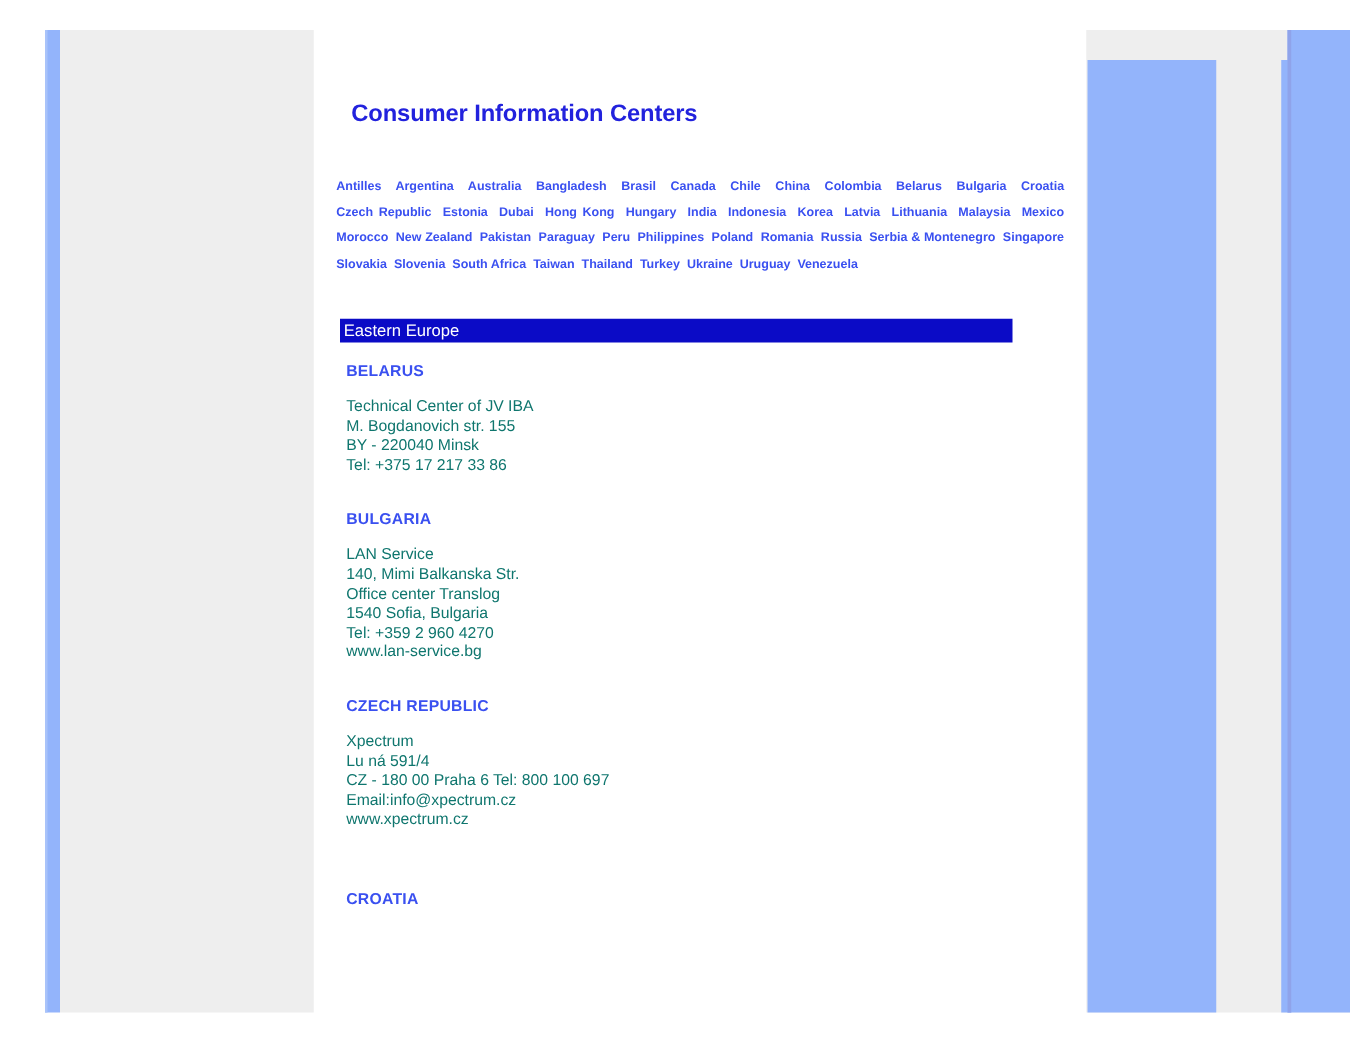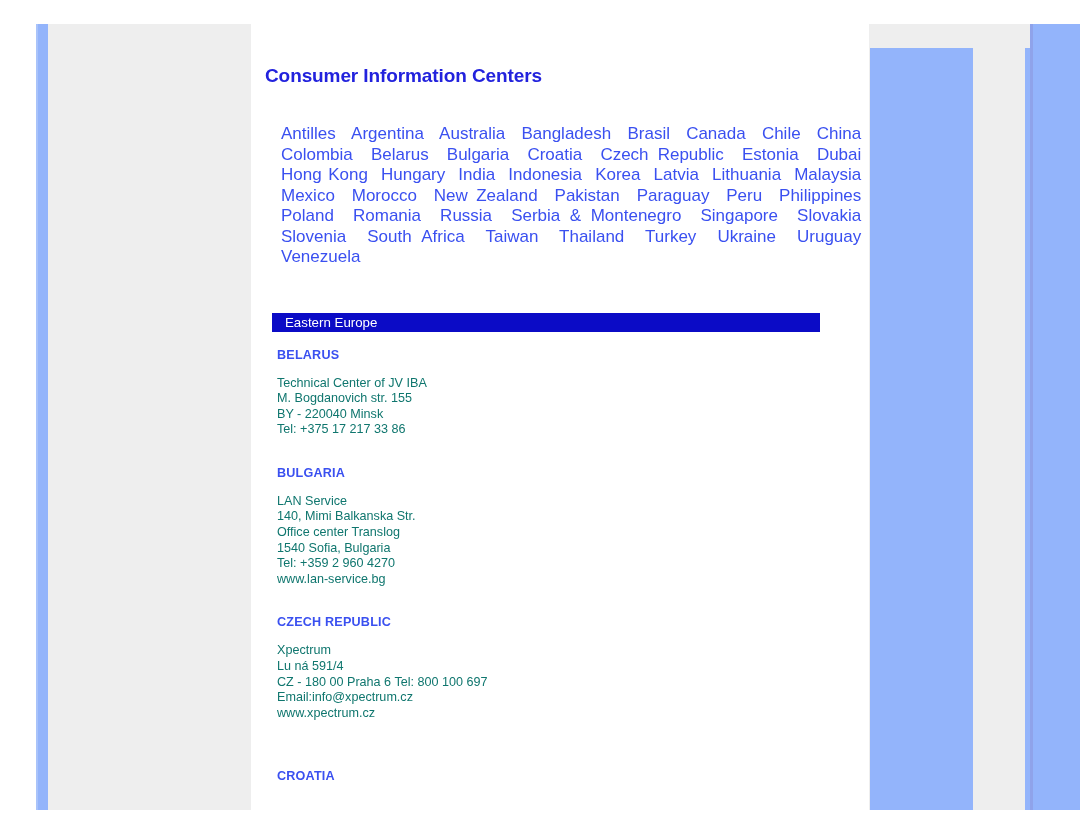--- a/index.html
+++ b/index.html
@@ -84,56 +84,57 @@
   #content {
     position: absolute;
     left: 265px;
     top: 24px;
     width: 600px;
     height: 786px;
     background: transparent;
   }
 
   #page-title {
-    margin: 0;
+    margin: 16px;
     padding: 41px 0 0 0;
     font-size: 19px;
     font-weight: bold;
     color: #2222dd;
     letter-spacing: -0.1px;
   }
 
   #country-links {
-    margin: 16px;
+    margin: 4px;
     padding: 21px 0 0 0;
     width: 585px;
-    font-size: 17px;
+    font-size: 10px;
     line-height: 20.5px;
     color: #3a50f0;
     text-align: justify;
+    font-weight: bold;
   }
   #country-links a {
     color: #3a50f0;
     text-decoration: none;
     white-space: nowrap;
   }
   #country-links .sep { display: inline; }
 
   #region-bar {
     margin: 0;
     position: relative;
     top: 29px;
     left: 7px;
     width: 535px;
     height: 19px;
     background: #0b0bc6;
     color: #ffffff;
     font-size: 13.3px;
     line-height: 19px;
-    padding-left: 13px;
+    padding-left: 3px;
     box-sizing: content-box;
   }
 
   #sections {
     position: relative;
     top: 45px;
     left: 12px;
     width: 540px;
   }
 

